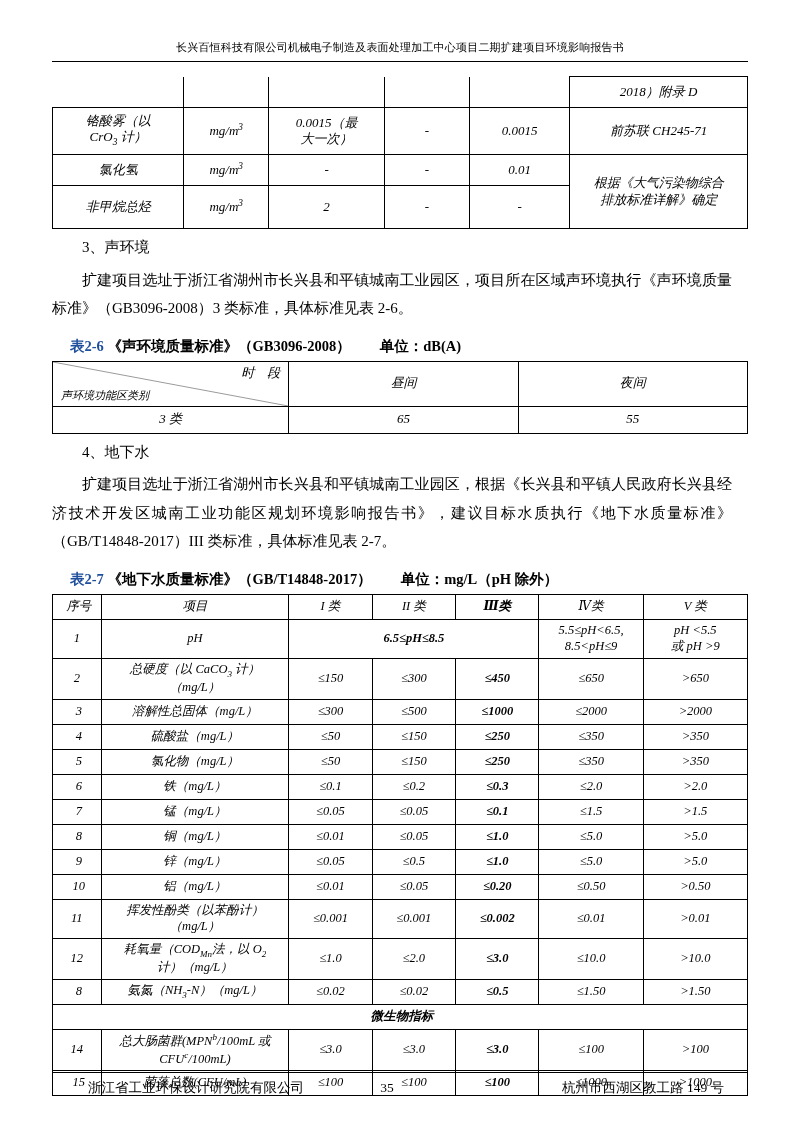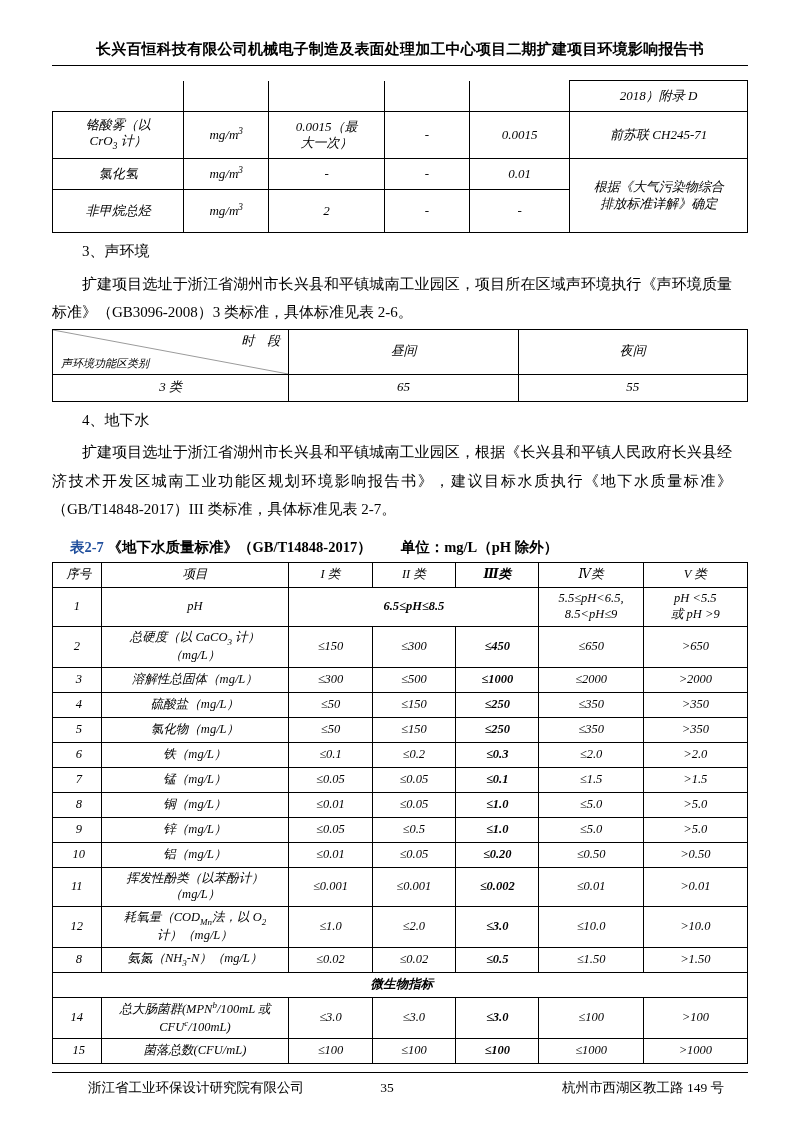--- a/index.html
+++ b/index.html
@@ -16,22 +16,22 @@
   }
   .page {
     width: 800px;
     height: 1131px;
     box-sizing: border-box;
     padding: 40px 52px 0 52px;
     position: relative;
   }
   .page-header {
     text-align: center;
-    font-size: 15px;
-    font-weight: bold;
+    font-size: 11px;
+    font-weight: normal;
     letter-spacing: 0.2px;
     padding-bottom: 6px;
     border-bottom: 1.5px solid #000;
     margin-bottom: 14px;
   }
   table {
     border-collapse: collapse;
     width: 100%;
     font-size: 13px;
     font-style: italic;
@@ -158,20 +158,24 @@
         <td>2</td>
         <td>-</td>
         <td>-</td>
       </tr>
     </tbody>
   </table>
 
   <div class="para">3、声环境</div>
   <div class="para">扩建项目选址于浙江省湖州市长兴县和平镇城南工业园区，项目所在区域声环境执行《声环境质量标准》（GB3096-2008）3 类标准，具体标准见表 2-6。</div>
 
+  <div class="tbl-caption">
+    <span class="cap-num">表2-6</span>
+    <span>《声环境质量标准》（GB3096-2008）　　单位：dB(A)</span>
+  </div>
 
   <table>
     <colgroup>
       <col style="width:34%">
         <col style="width:33%">
         <col style="width:33%">
     </colgroup>
     <tbody>
       <tr>
         <td class="diag">

